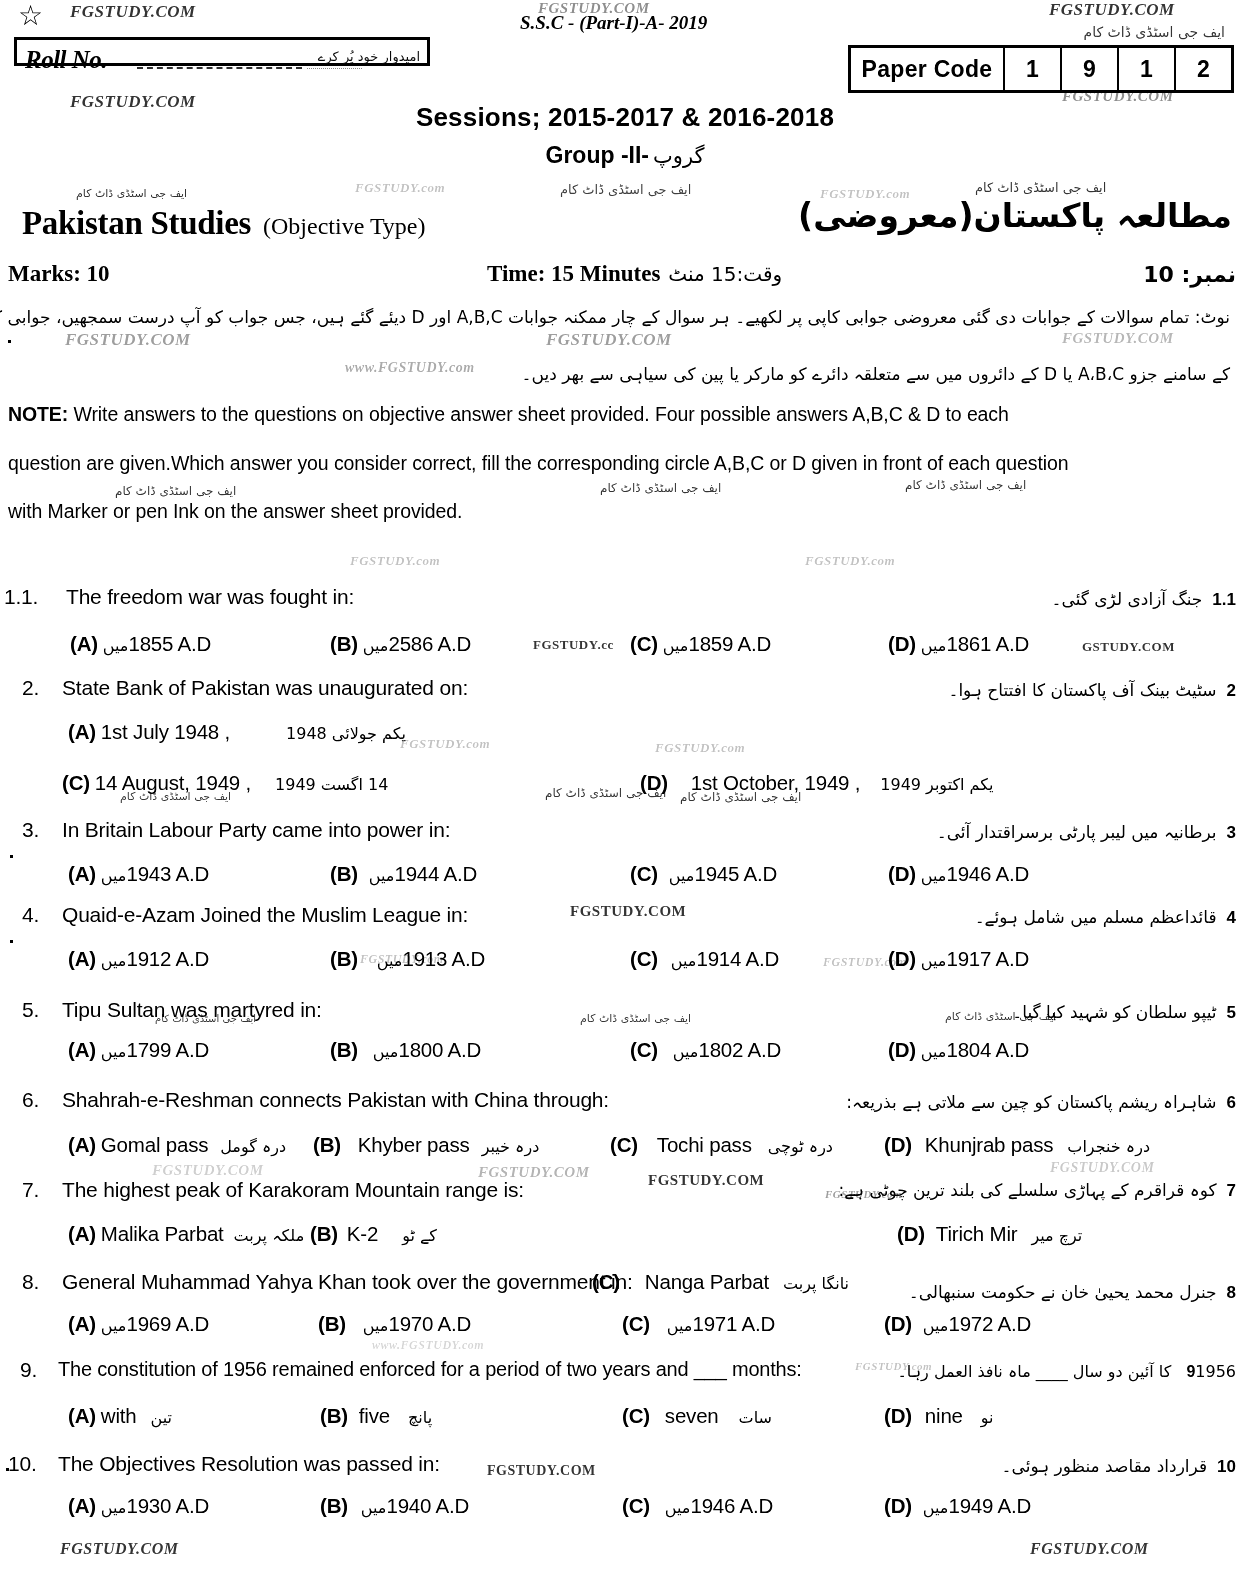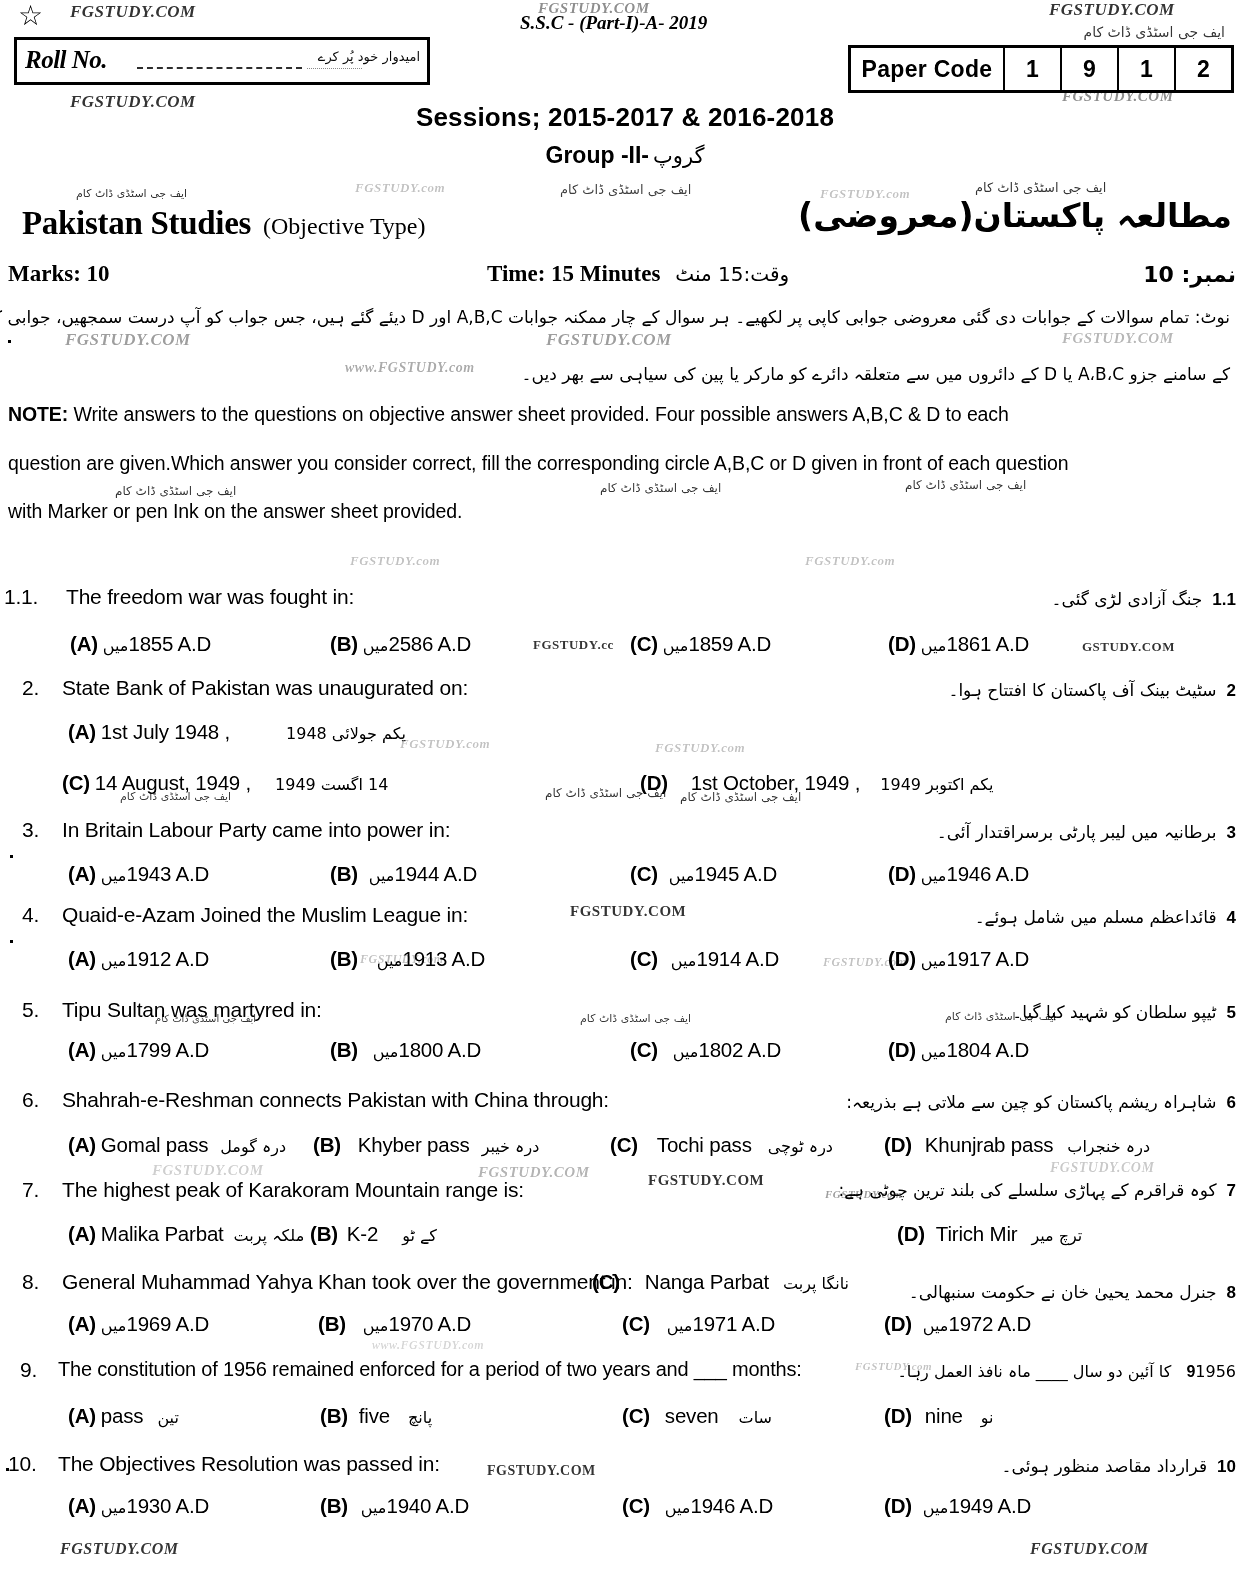--- a/index.html
+++ b/index.html
@@ -47,21 +47,21 @@
   
   .star {
     position: absolute;
     font-size: 28px;
     line-height: 1;
     color: #000;
   }
   .rollbox {
     position: absolute;
     left: 14px; top: 37px;
-    width: 416px; height: 48px;
+    width: 416px; height: 29px;
     border: 3px solid #000;
     box-sizing: border-box;
     background: #fff;
   }
   .roll-label {
     position: absolute;
     left: 8px; top: 6px;
     font-family: "Liberation Serif", serif;
     font-weight: bold;
     font-style: italic;
@@ -196,21 +196,21 @@
     font-family: "Liberation Serif", serif;
     font-weight: bold;
     font-size: 23px;
     white-space: nowrap;
   }
   .time .urdu {
     font-family: "DejaVu Sans", sans-serif;
     direction: rtl;
     font-weight: normal;
     font-size: 20px;
-    margin-left: 15px;
+    margin-left: 8px;
   }
   .numbers-urdu {
     position: absolute;
     right: 14px; top: 262px;
     direction: rtl;
     font-family: "DejaVu Sans", sans-serif;
     font-weight: bold;
     font-size: 22px;
     white-space: nowrap;
   }
@@ -481,21 +481,21 @@
   <div class="opt" style="left:68px;  top:1312px;"><span class="lt">(A)</span><span class="ur">میں</span><span>1969 A.D</span></div>
   <div class="opt" style="left:318px; top:1312px;"><span class="lt">(B)</span><span class="ur" style="margin-left:12px;">میں</span><span>1970 A.D</span></div>
   <div class="opt" style="left:622px; top:1312px;"><span class="lt">(C)</span><span class="ur" style="margin-left:12px;">میں</span><span>1971 A.D</span></div>
   <div class="opt" style="left:884px; top:1312px;"><span class="lt">(D)</span><span class="ur" style="margin-left:6px;">میں</span><span>1972 A.D</span></div>
 
   <div class="q" style="top:1358px;">
     <span class="q-num" style="left:20px;">9.</span>
     <span class="q-text" style="left:58px; font-size:20px;">The constitution of 1956 remained enforced for a period of two years and ___ months:</span>
     <span class="q-urdu" style="top:4px; font-size:16px;"><span class="qn">9</span><span>1956 کا آئین دو سال ____ ماہ نافذ العمل رہا۔</span></span>
   </div>
-  <div class="opt" style="left:68px;  top:1404px;"><span class="lt">(A)</span><span>pass</span><span class="ur" style="margin-left:14px;">تین</span></div>
+  <div class="opt" style="left:68px;  top:1404px;"><span class="lt">(A)</span><span>with</span><span class="ur" style="margin-left:14px;">تین</span></div>
   <div class="opt" style="left:320px; top:1404px;"><span class="lt">(B)</span><span style="margin-left:6px;">five</span><span class="ur" style="margin-left:18px;">پانچ</span></div>
   <div class="opt" style="left:622px; top:1404px;"><span class="lt">(C)</span><span style="margin-left:10px;">seven</span><span class="ur" style="margin-left:20px;">سات</span></div>
   <div class="opt" style="left:884px; top:1404px;"><span class="lt">(D)</span><span style="margin-left:8px;">nine</span><span class="ur" style="margin-left:18px;">نو</span></div>
 
   <div class="q" style="top:1452px;">
     <span class="q-num" style="left:8px;">10.</span>
     <span class="q-text" style="left:58px;">The Objectives Resolution was passed in:</span>
     <span class="q-urdu" style="top:4px;"><span class="qn">10</span><span>قرارداد مقاصد منظور ہوئی۔</span></span>
   </div>
   <div class="opt" style="left:68px;  top:1494px;"><span class="lt">(A)</span><span class="ur">میں</span><span>1930 A.D</span></div>

